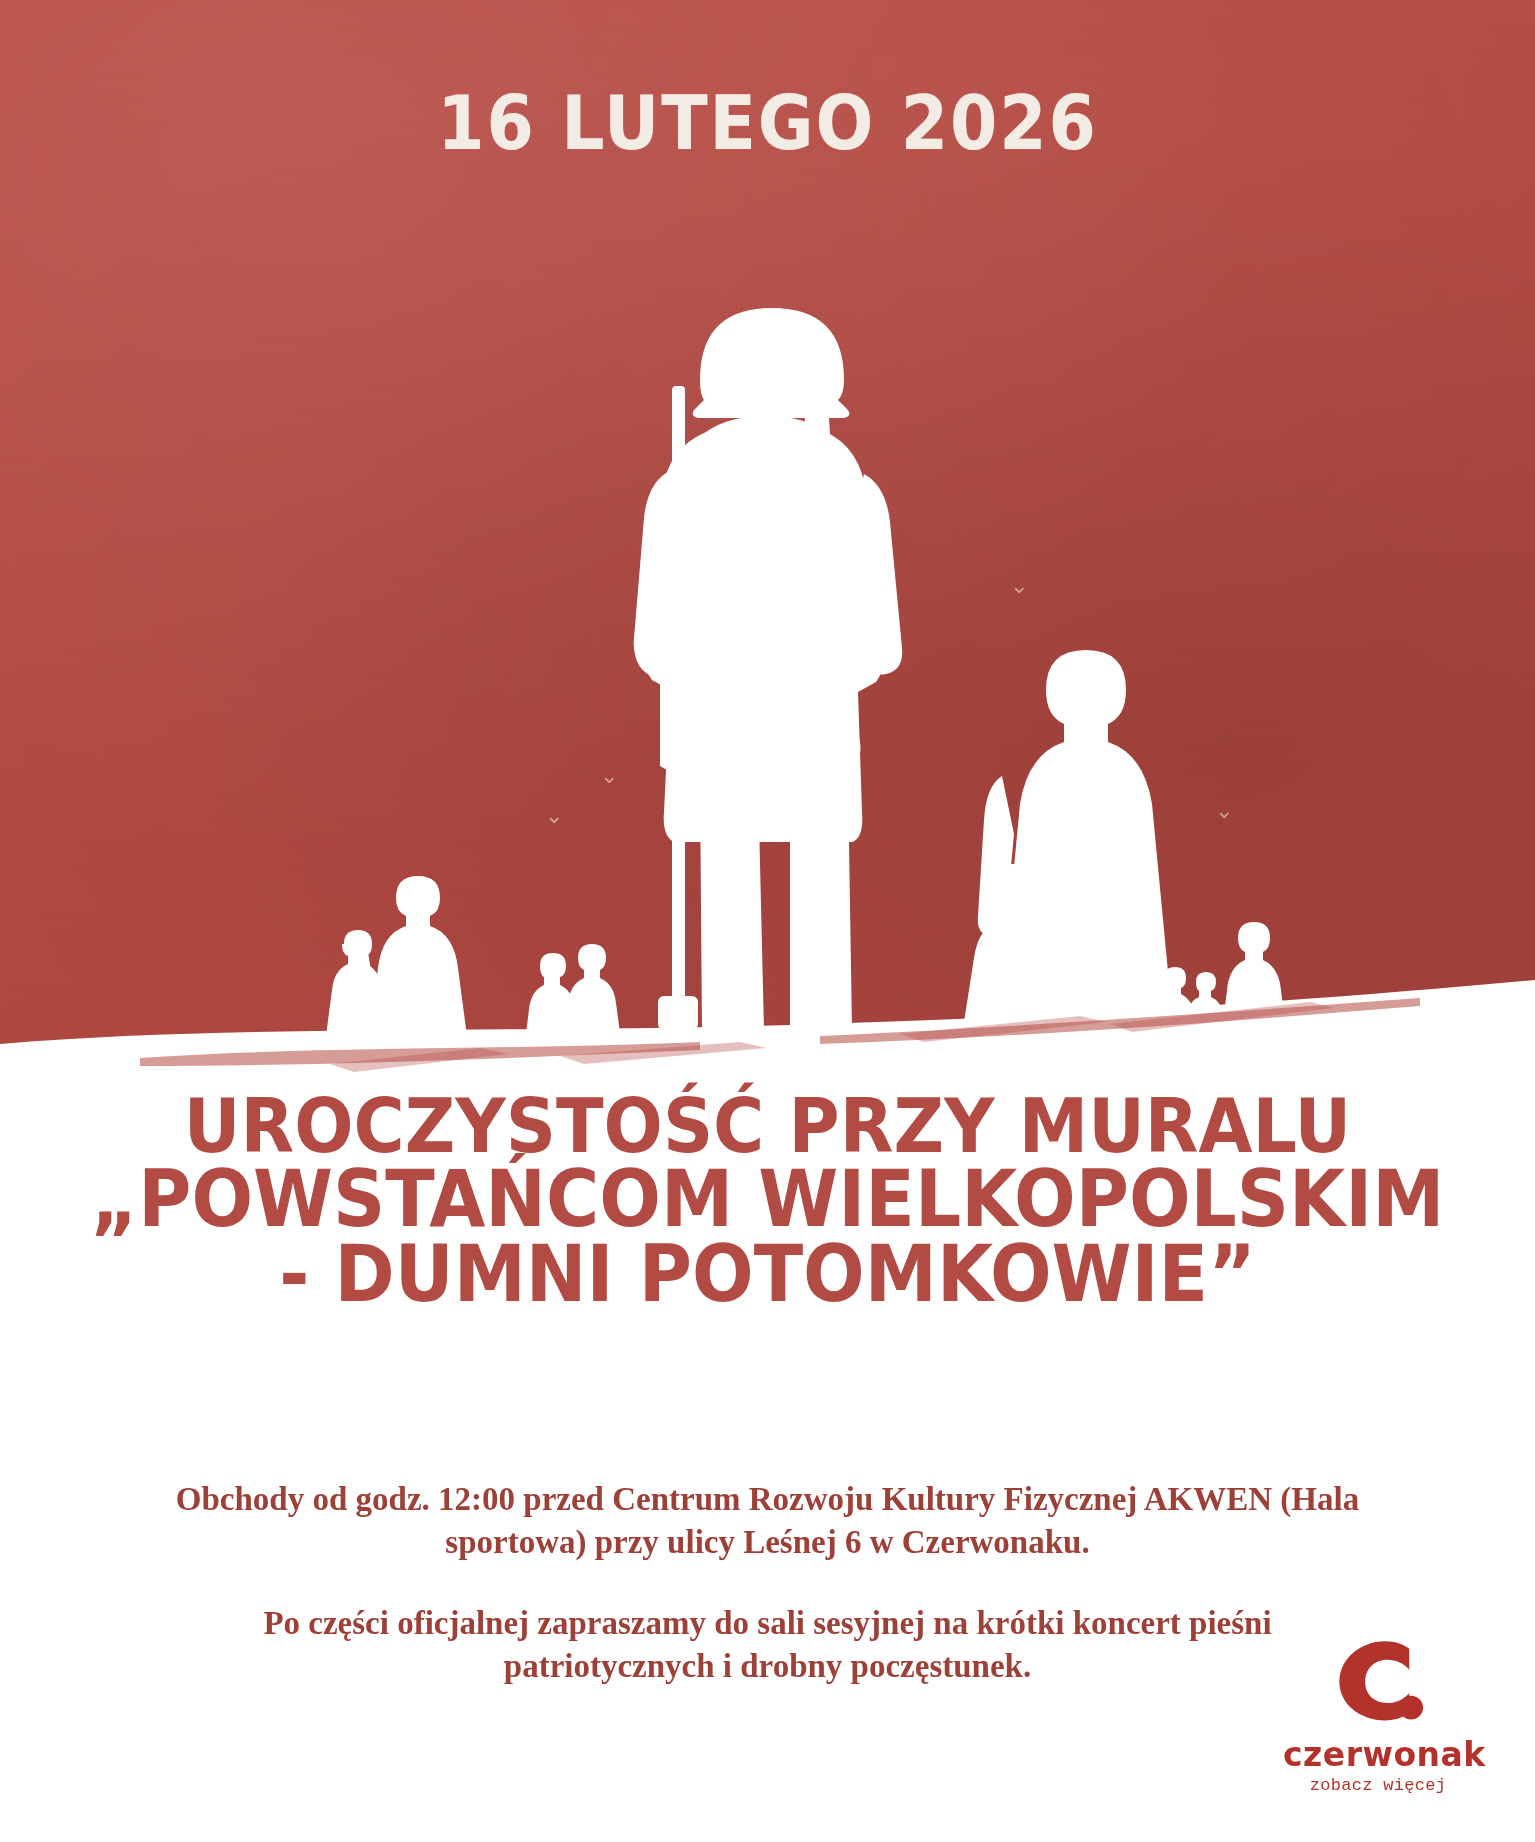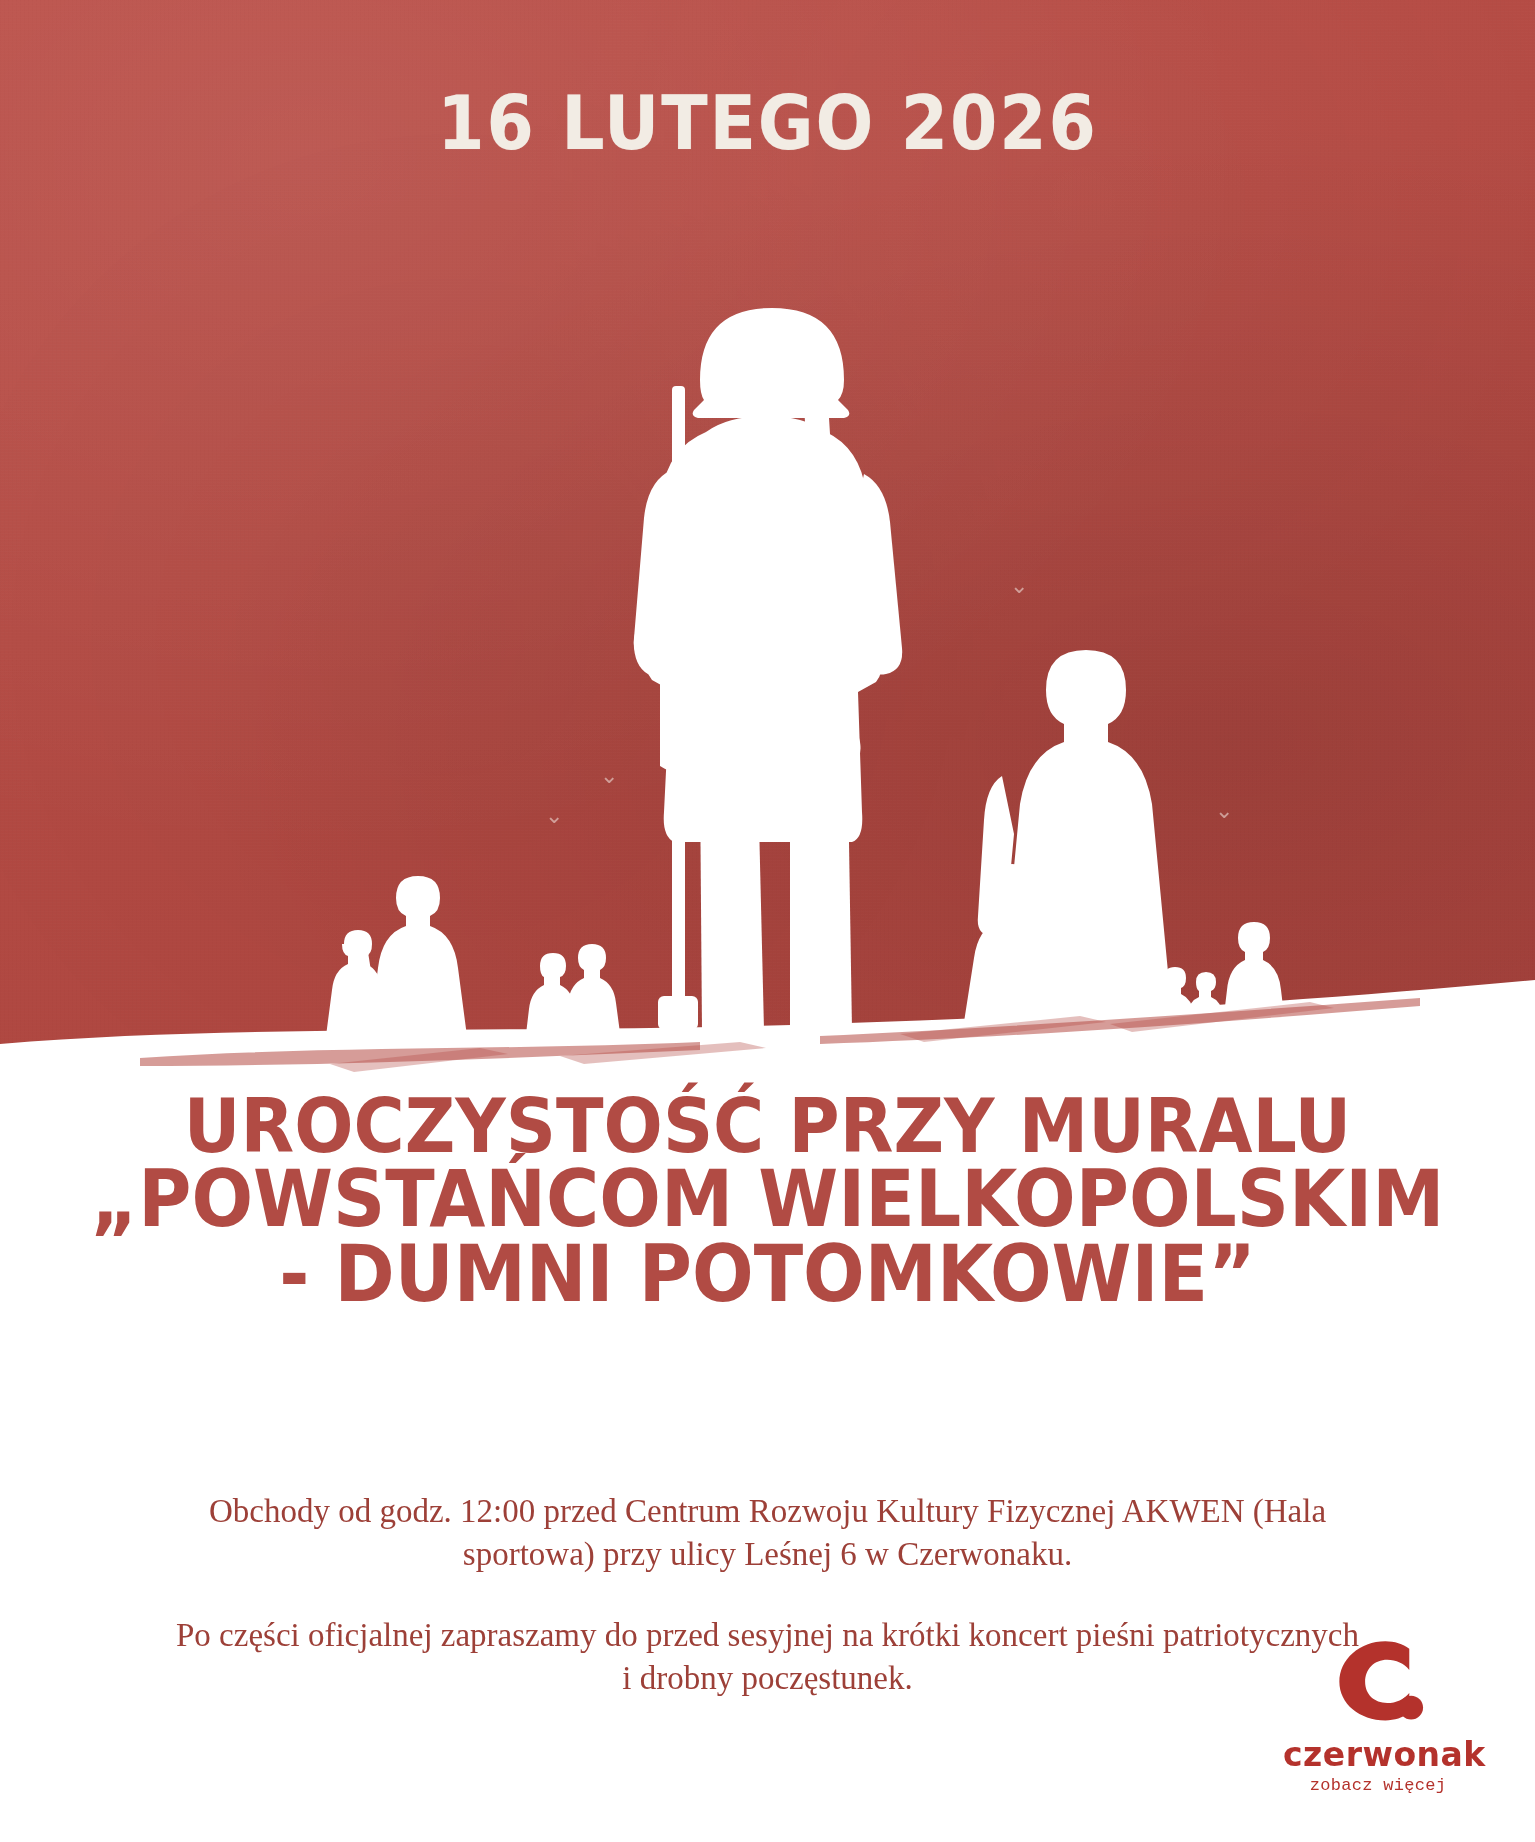--- a/index.html
+++ b/index.html
@@ -109,21 +109,21 @@
     position: absolute;
     top: 1478px;
     left: 160px;
     width: 1215px;
     text-align: center;
     color: #9d4038;
     font-family: "Liberation Serif", serif;
     font-size: 33px;
     line-height: 1.30;
   }
-  .body-text p { margin: 12px; }
+  .body-text p { margin: 0; font-weight: bold; }
   .body-text p + p { margin-top: 38px; }
 
   
   .logo {
     position: absolute;
     right: 62px;
     bottom: 48px;
     width: 190px;
     text-align: center;
   }
@@ -270,21 +270,21 @@
   <div class="date-line">16 LUTEGO 2026</div>
 
   <div class="title-block">
     <span class="tl tl1">UROCZYSTOŚĆ PRZY MURALU</span>
     <span class="tl tl2">„POWSTAŃCOM WIELKOPOLSKIM</span>
     <span class="tl tl3">- DUMNI POTOMKOWIE”</span>
   </div>
 
   <div class="body-text">
     <p>Obchody od godz. 12:00 przed Centrum Rozwoju Kultury Fizycznej AKWEN (Hala sportowa) przy ulicy Leśnej 6 w Czerwonaku.</p>
-    <p>Po części oficjalnej zapraszamy do przed sesyjnej na krótki koncert pieśni patriotycznych i drobny poczęstunek.</p>
+    <p>Po części oficjalnej zapraszamy do sali sesyjnej na krótki koncert pieśni patriotycznych i drobny poczęstunek.</p>
   </div>
 
   <div class="logo">
     <svg class="logo-mark" viewBox="0 0 100 100" xmlns="http://www.w3.org/2000/svg" aria-hidden="true">
       <path d="M58 8 C 30 8, 8 28, 8 52 C 8 76, 30 94, 58 94 C 68 94, 77 91, 84 86 L 84 64 C 78 71, 70 75, 60 75 C 46 75, 36 66, 36 52 C 36 38, 46 28, 60 28 C 70 28, 78 32, 84 39 L 84 16 C 77 11, 68 8, 58 8 Z" fill="#b4322c"></path>
       <circle cx="86" cy="80" r="13" fill="#b4322c"></circle>
     </svg>
     <div class="logo-word">czerwonak</div>
     <div class="logo-tag">zobacz więcej</div>
   </div>

